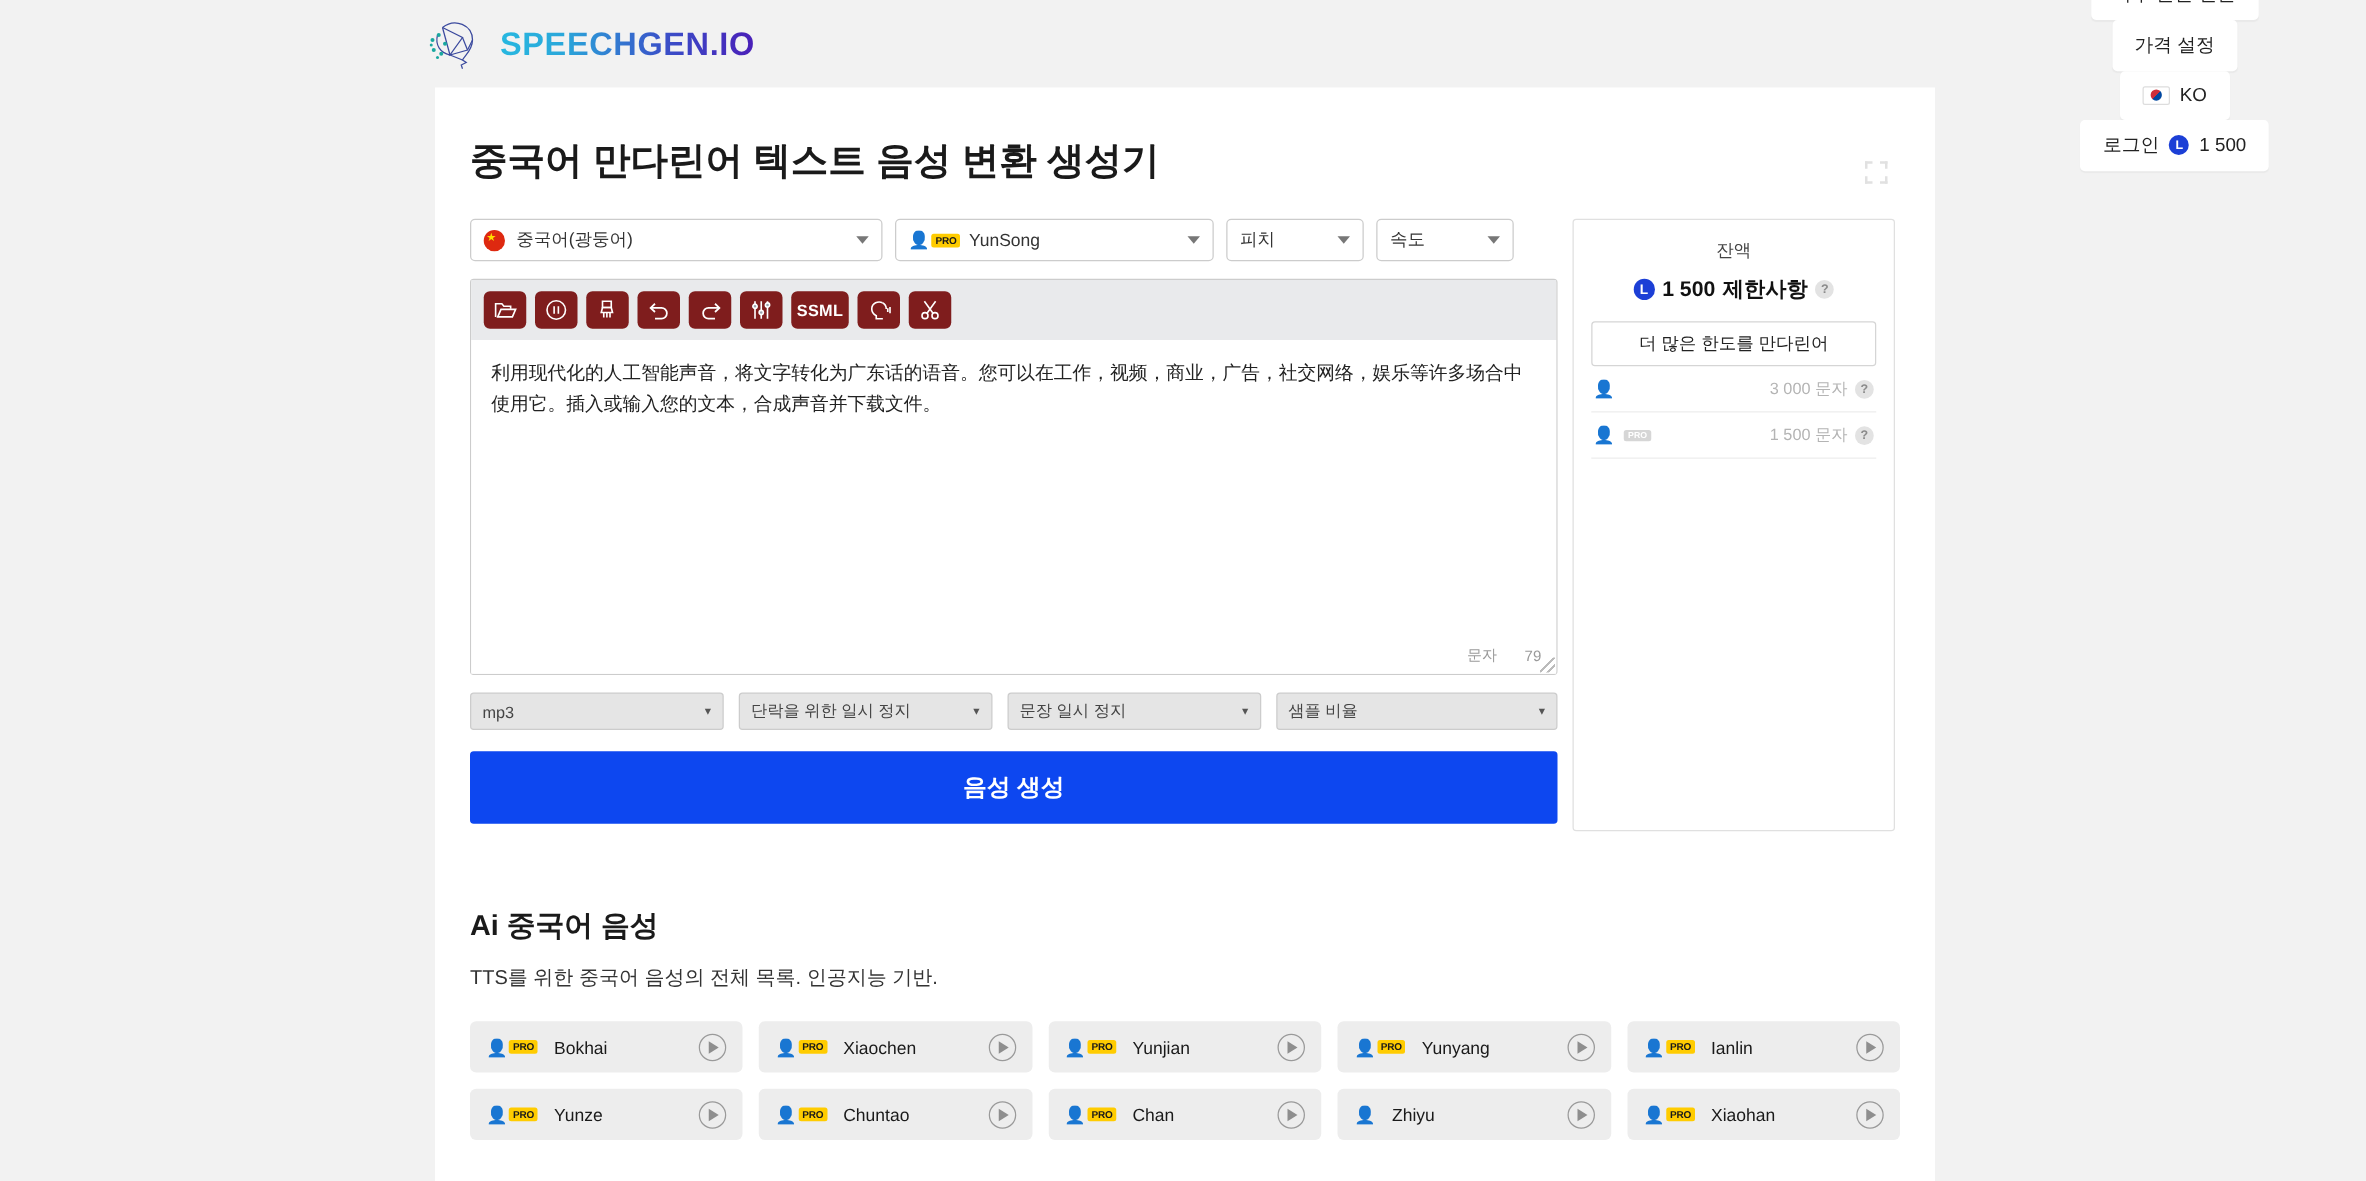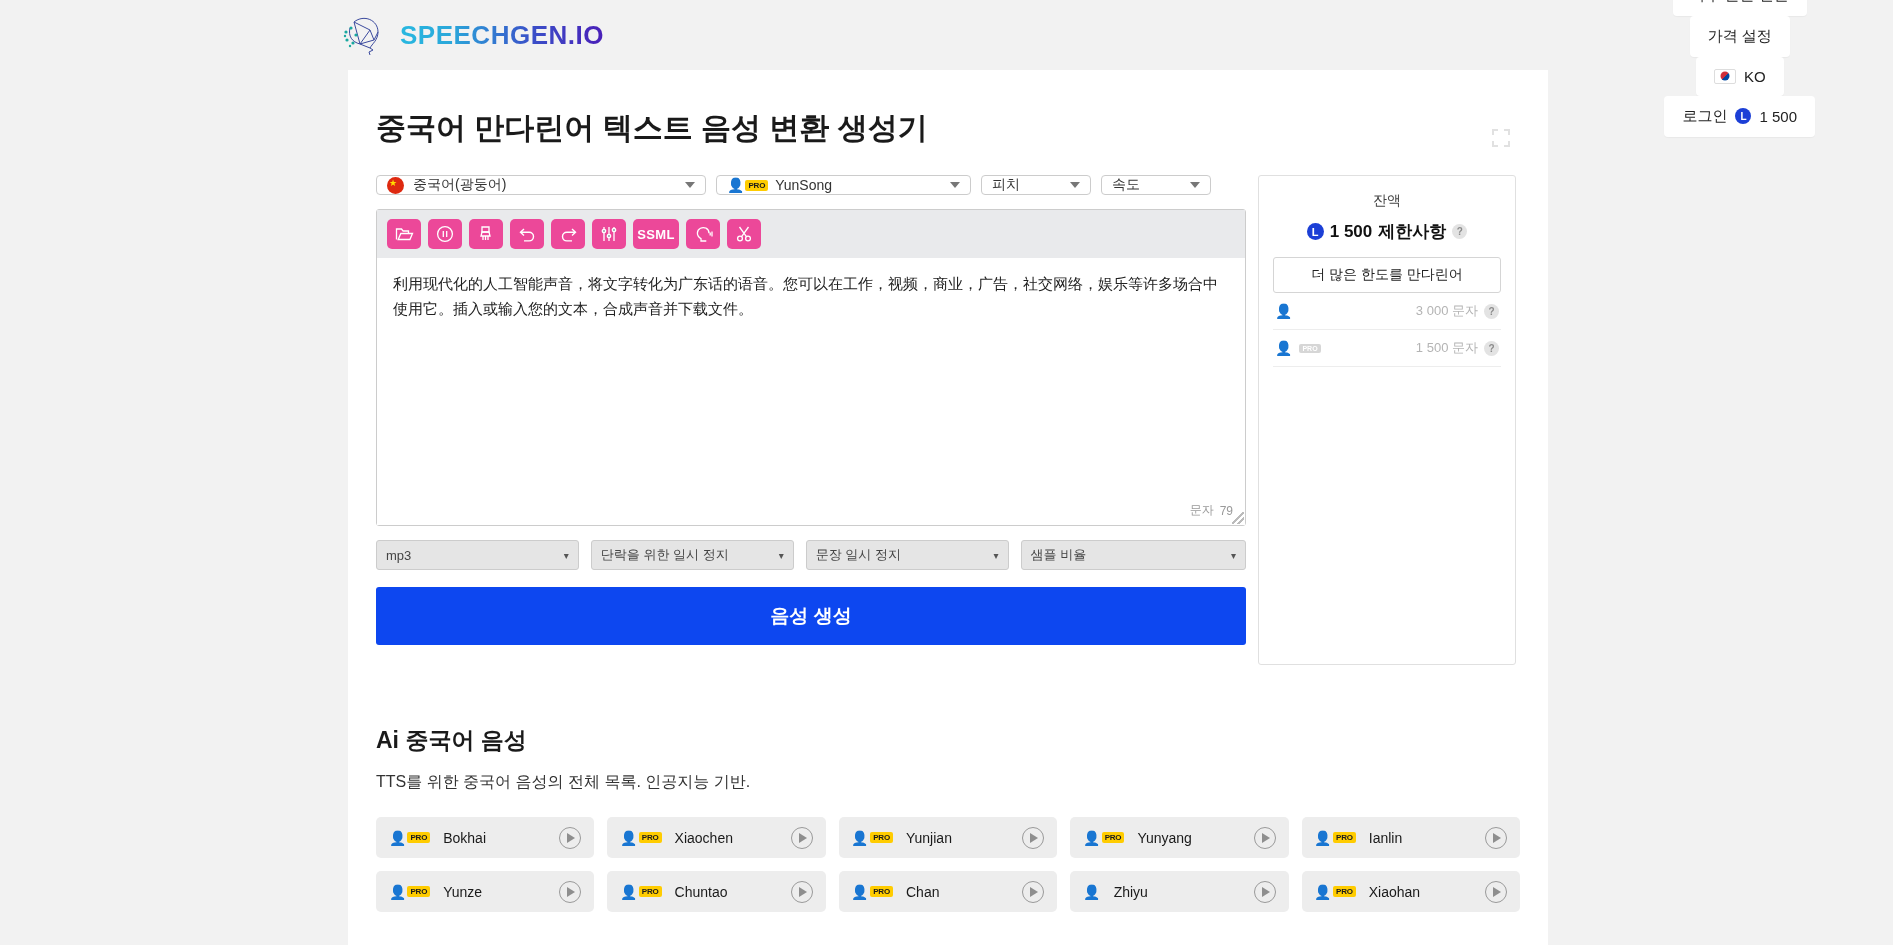--- a/index.html
+++ b/index.html
@@ -70,21 +70,21 @@
   .expand-icon span:nth-child(2){ right:0; top:0; border-left:0; border-bottom:0;}
   .expand-icon span:nth-child(3){ left:0; bottom:0; border-right:0; border-top:0;}
   .expand-icon span:nth-child(4){ right:0; bottom:0; border-left:0; border-top:0;}
 
   .editor-area { display: flex; gap: 12px; align-items: flex-start; }
   .left-col { width: 870px; }
 
   
   .sel-row { display: flex; gap: 10px; margin-bottom: 14px; }
   .sel {
-    height: 20px; border: 1px solid #ccc; border-radius: 4px; background: #fff;
+    height: 34px; border: 1px solid #ccc; border-radius: 4px; background: #fff;
     display: flex; align-items: center; padding: 0 10px; font-size: 14px; color: #333;
     cursor: pointer; position: relative; font-family: "Liberation Sans", sans-serif;
   }
   .sel .caret {
     margin-left: auto; width: 0; height: 0;
     border-left: 5px solid transparent; border-right: 5px solid transparent;
     border-top: 6px solid #777;
   }
   .sel-lang { width: 330px; }
   .sel-voice { width: 255px; }
@@ -107,36 +107,36 @@
     padding: 1px 3px; border-radius: 2px; margin-left: 1px; letter-spacing: -.2px;
     font-family: "Liberation Sans", sans-serif;
   }
 
   
   .ta-box { border: 1px solid #ccc; border-radius: 3px; background: #fff; }
   .toolbar {
     background: #e9eaec; padding: 9px 10px; display: flex; gap: 7px; align-items: center;
   }
   .tb-btn {
-    width: 34px; height: 30px; border-radius: 5px; background: #ec4899;
+    width: 34px; height: 30px; border-radius: 5px; background: #7f1d1d;
     display: flex; align-items: center; justify-content: center; cursor: pointer;
     color: #fff; font-size: 15px; flex: none;
   }
   .tb-btn.ssml { width: 46px; font-size: 13px; font-weight: bold; letter-spacing: .3px; }
   .tb-btn svg { display: block; }
   .ta-body {
     height: 267px; padding: 14px 16px 0 16px; position: relative; background: #fff;
   }
   .ta-text {
     font-size: 15px; line-height: 1.65; color: #222; white-space: pre-wrap;
     font-family: "DejaVu Sans", sans-serif;
   }
   .ta-foot {
     position: absolute; right: 12px; bottom: 6px;
-    font-size: 12px; color: #9a9a9a; display: flex; align-items: center; gap: 6px; margin-left: 38px;
+    font-size: 12px; color: #9a9a9a; display: flex; align-items: center; gap: 22px; margin-left: 38px;
   }
   .resize-grip {
     width: 12px; height: 12px; position: absolute; right: 1px; bottom: 1px;
     background:
       linear-gradient(135deg, transparent 0 45%, #bbb 45% 55%, transparent 55% 100%),
       linear-gradient(135deg, transparent 0 70%, #bbb 70% 80%, transparent 80% 100%);
   }
 
   
   .opt-row { display: flex; gap: 12px; margin-top: 14px; }

